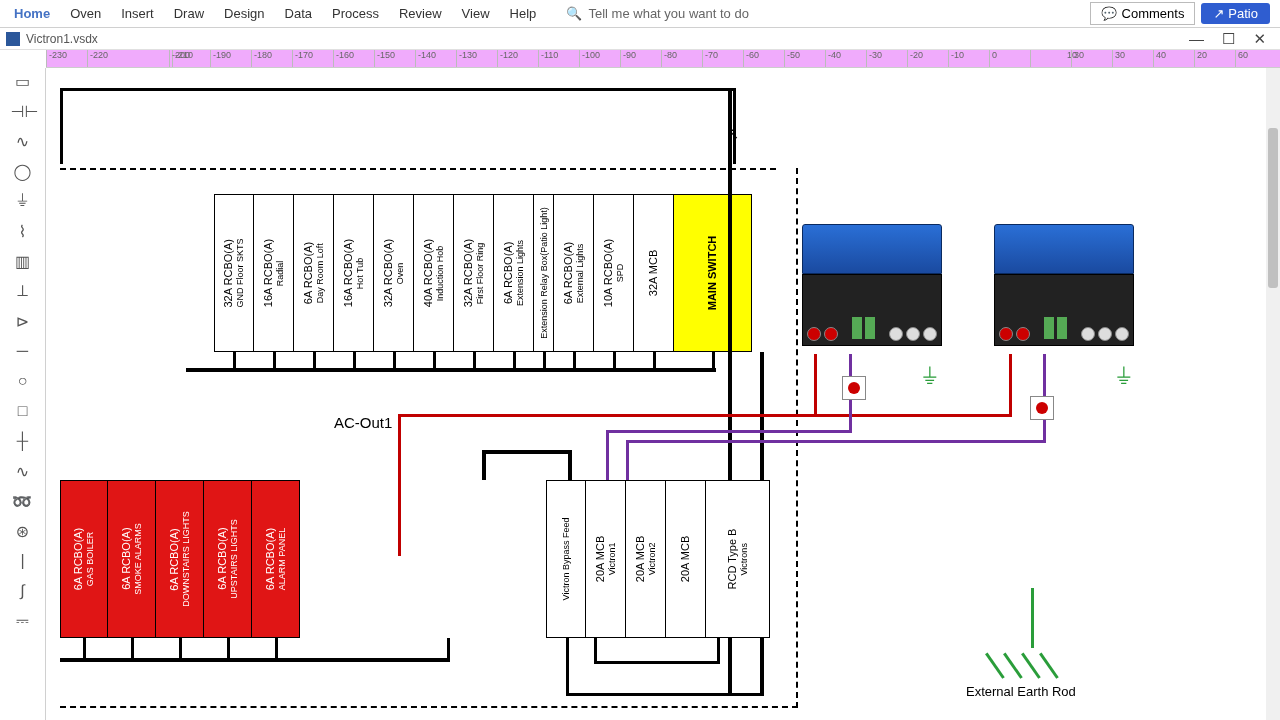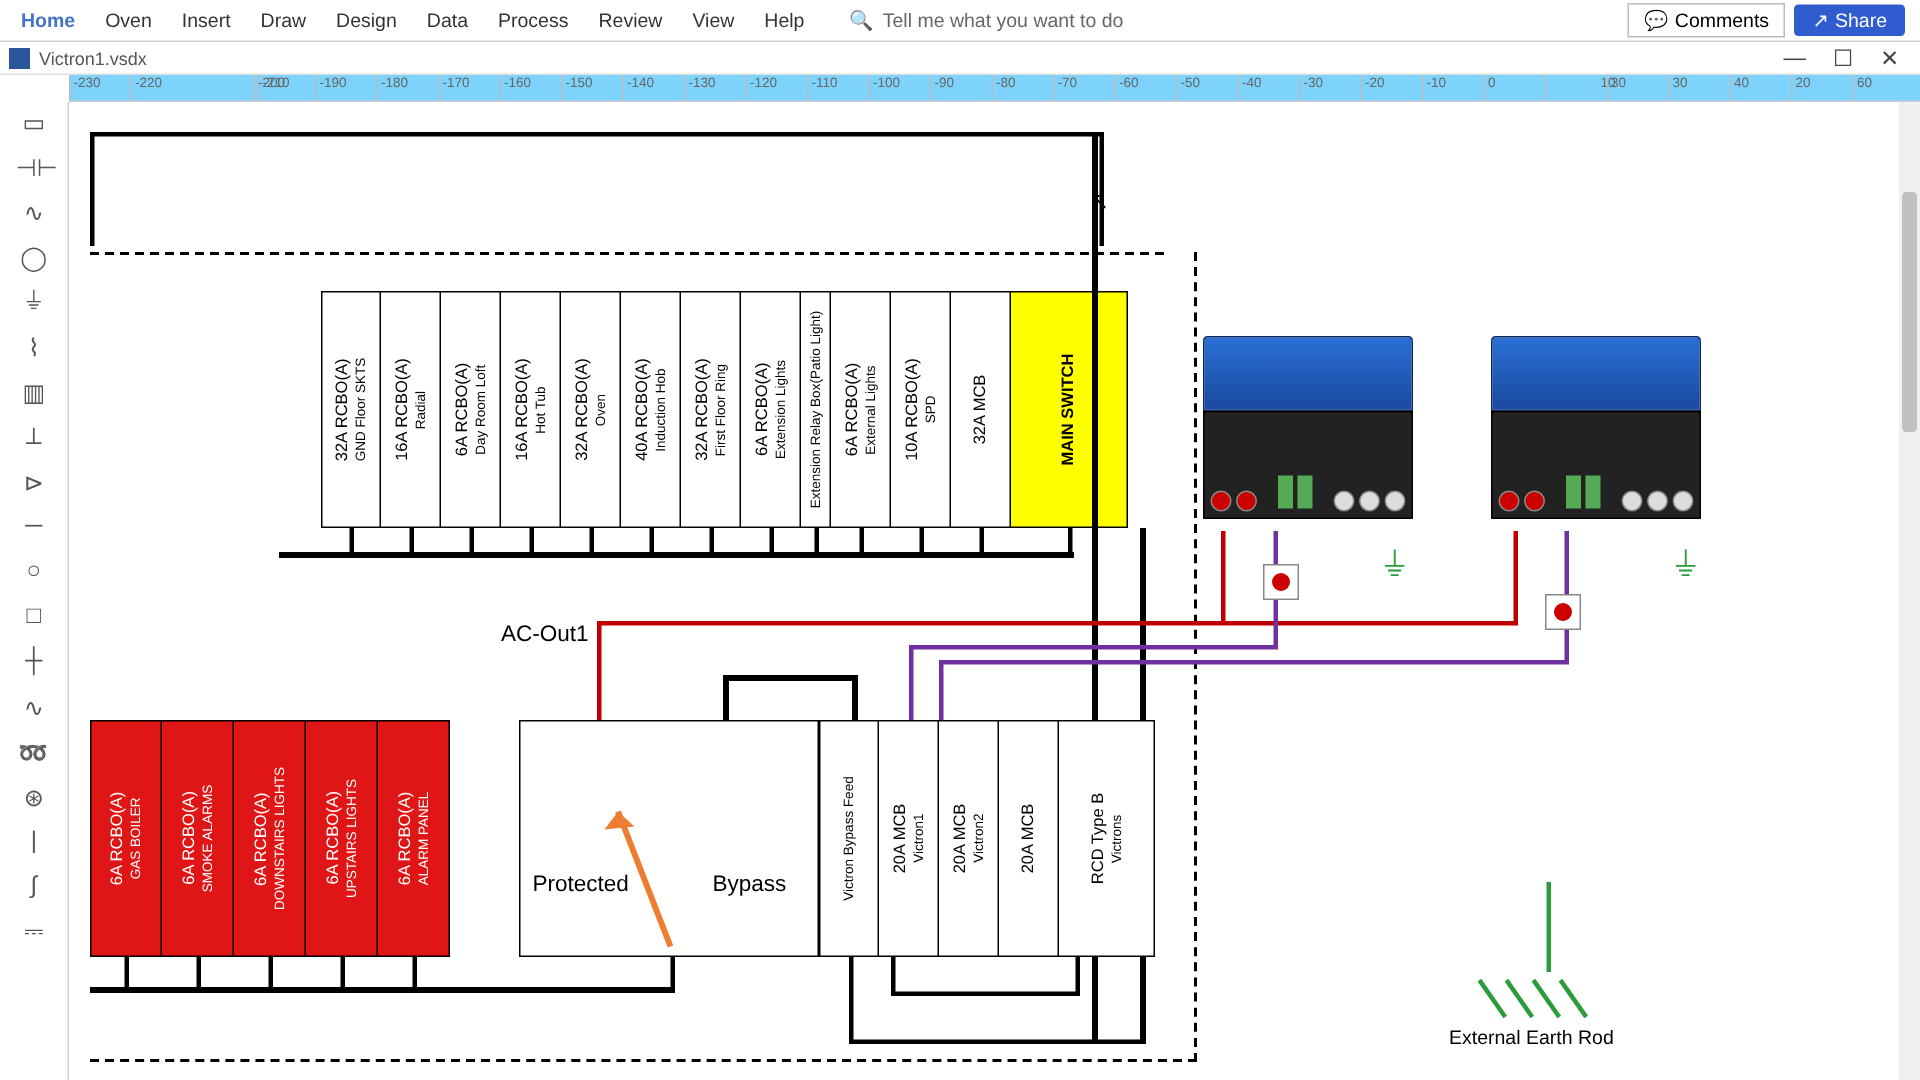--- a/index.html
+++ b/index.html
@@ -15,21 +15,21 @@
   .btn-comments { display: flex; align-items: center; gap: 4px; padding: 3px 10px; border: 1px solid #bbb; background: #fff; cursor: pointer; }
   .btn-share { display: flex; align-items: center; gap: 4px; padding: 3px 12px; background: #2f5dd0; color: #fff; border-radius: 3px; cursor: pointer; }
 
   
   .titlebar { display: flex; align-items: center; height: 22px; padding: 0 6px; font-size: 12px; color: #555; border-bottom: 1px solid #e0e0e0; }
   .doc-icon { width: 14px; height: 14px; background: #2b579a; margin-right: 6px; display:inline-block; }
   .win-controls { margin-left: auto; display: flex; gap: 18px; padding-right: 8px; color: #444; }
   .win-controls span { cursor: pointer; font-size: 15px; }
 
   
-  .ruler { position: relative; height: 18px; background: #7dd3fc; border-bottom: 1px solid #ccc; margin-left: 46px; overflow: hidden; font-size: 9px; color: #666; }
+  .ruler { position: relative; height: 18px; background: #f0abfc; border-bottom: 1px solid #ccc; margin-left: 46px; overflow: hidden; font-size: 9px; color: #666; }
   .ruler .tick { position: absolute; top: 0; height: 100%; border-left: 1px solid #bbb; padding-left: 2px; }
 
   
   .toolbox { position: absolute; left: 0; top: 68px; width: 46px; bottom: 0; border-right: 1px solid #d0d0d0; background: #fff; display: flex; flex-direction: column; align-items: center; padding-top: 4px; gap: 10px; }
   .tool { width: 24px; height: 20px; color: #555; font-size: 16px; text-align: center; cursor: pointer; }
 
   
   .canvas { position: absolute; left: 46px; top: 68px; right: 14px; bottom: 0; background: #fff; overflow: hidden; }
   .scrollbar-v { position:absolute; right:0; top:68px; bottom:0; width:14px; background:#f0f0f0; }
   .scrollbar-v .thumb { position:absolute; left:2px; right:2px; top:60px; height:160px; background:#c0c0c0; border-radius:3px; }
@@ -91,21 +91,21 @@
     <span class="search-icon">🔍</span>
     <span>Tell me what you want to do</span>
   </div>
   <div class="right-buttons">
     <div class="btn-comments">
       <span>💬</span>
       <span>Comments</span>
     </div>
     <div class="btn-share">
       <span>↗</span>
-      <span>Share</span>
+      <span>Patio</span>
     </div>
   </div>
 </div>
 
 <div class="titlebar">
   <span class="doc-icon"></span>
   <span>Victron1.vsdx</span>
   <div class="win-controls">
     <span>—</span>
     <span>☐</span>
@@ -250,29 +250,20 @@
         <div class="vtext"><span>6A RCBO(A)</span><span class="sub">UPSTAIRS LIGHTS</span></div>
       </div>
       <div class="breaker red" style="width: 48px;">
         <div class="vtext"><span>6A RCBO(A)</span><span class="sub">ALARM PANEL</span></div>
       </div>
     </div>
 
   <div class="busbar" style="left:14px; top:590px; width:390px;"></div>
   <div class="wire" style="left:401px; top:570px; width:3px; height:23px;"></div>
 
-  <div style="position:absolute; left:300px; top:412px; width:200px; height:158px; border:1px solid #000; background:#fff;">
-    <div class="label" style="left:8px; top:100px;">Protected</div>
-    <div class="label" style="left:128px; top:100px;">Bypass</div>
-
-    <svg style="position:absolute; left:50px; top:50px;" width="60" height="110">
-      <line x1="50" y1="100" x2="15" y2="10" stroke="#ed7d31" stroke-width="4"></line>
-      <polygon points="15,10 6,22 26,20" fill="#ed7d31"></polygon>
-    </svg>
-  </div>
 
   <div style="position:absolute; left:436px; top:382px; width:90px; height:30px; border:4px solid #000; border-bottom:none;"></div>
 
   <div class="breaker-row" style="left:500px; top:412px;" id="lower-right-row">
       <div class="breaker">
         <div class="vtext">
           <span class="sub">Victron Bypass Feed</span>
         </div>
       </div>
       <div class="breaker">

